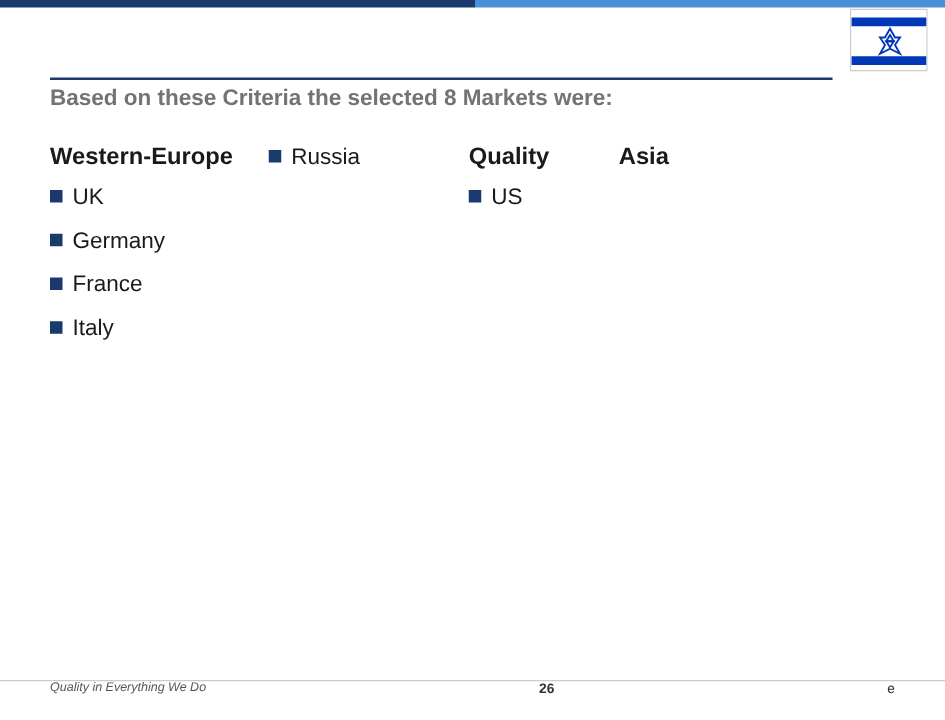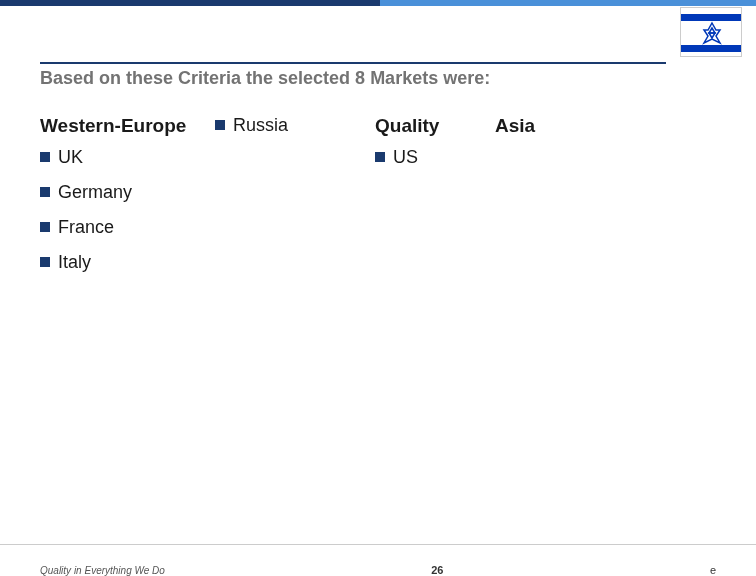--- a/index.html
+++ b/index.html
@@ -111,21 +111,21 @@
 
     
     .footer {
       position: absolute;
       bottom: 0;
       left: 0;
       right: 0;
       height: 32px;
       border-top: 1px solid #ccc;
       display: flex;
-      align-items: flex-end;
+      align-items: flex-start;
       justify-content: space-between;
       padding: 0 40px;
     }
 
     .footer-left {
       font-size: 10px;
       font-style: italic;
       color: #555;
     }
 

